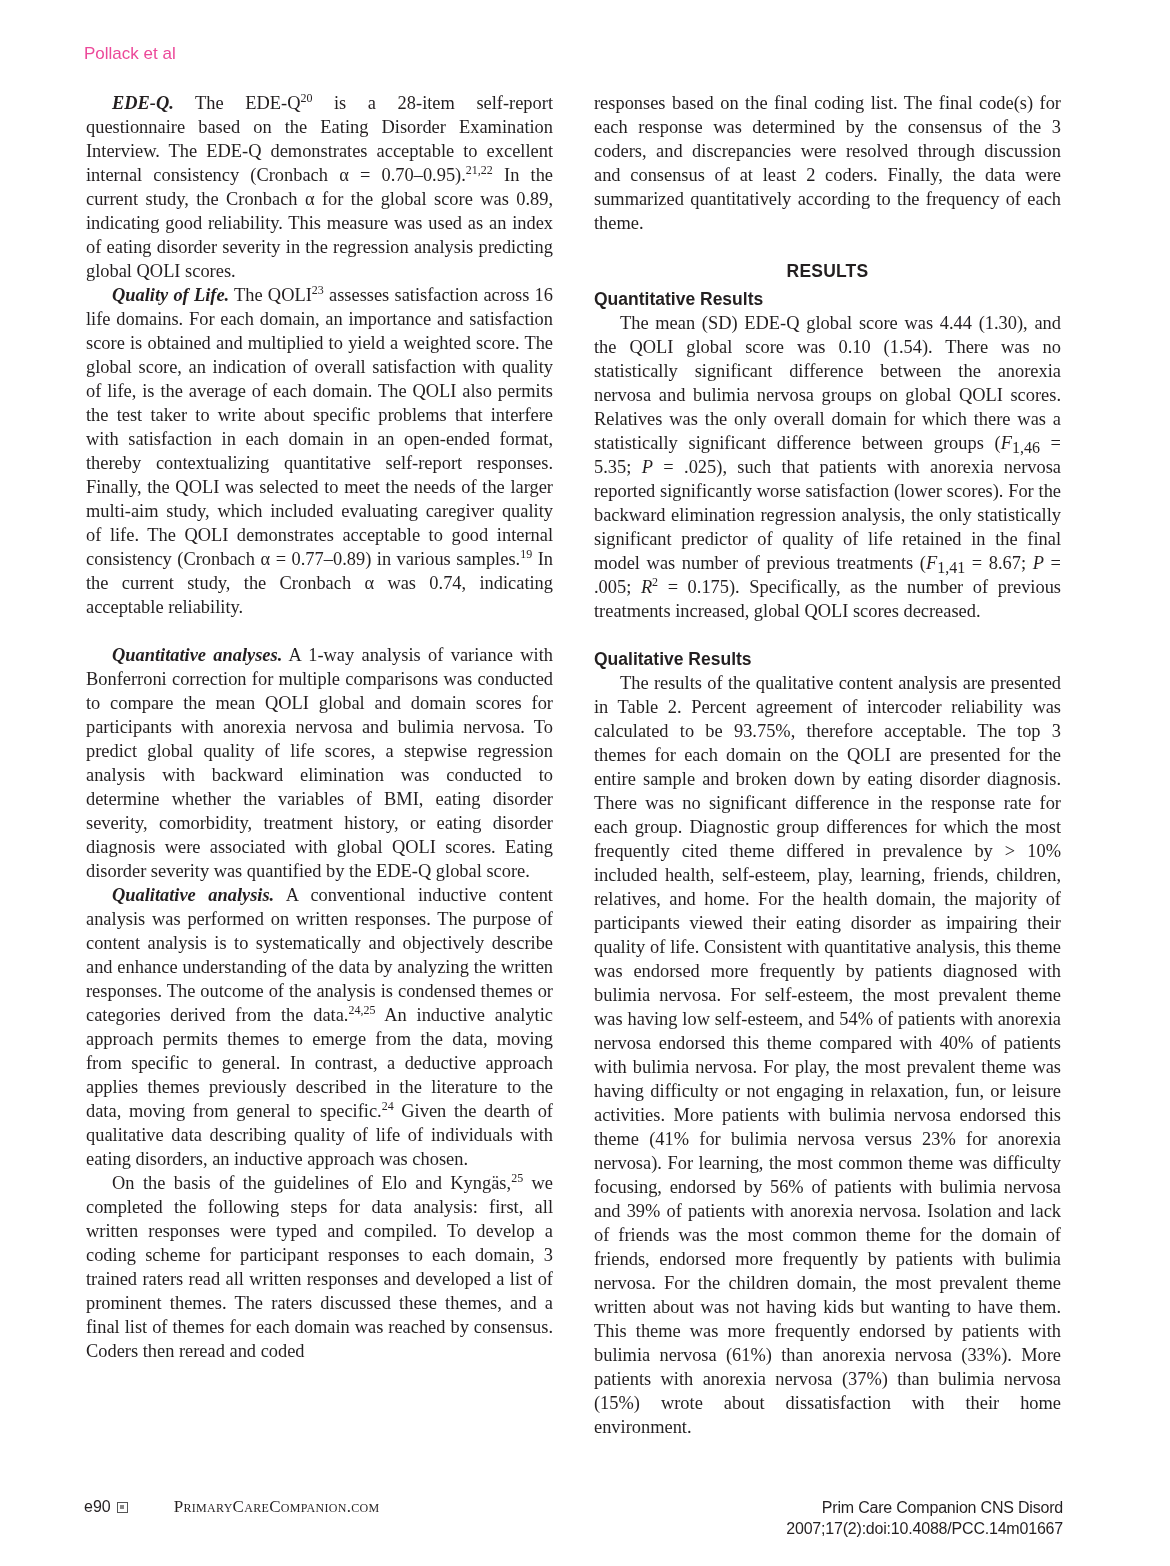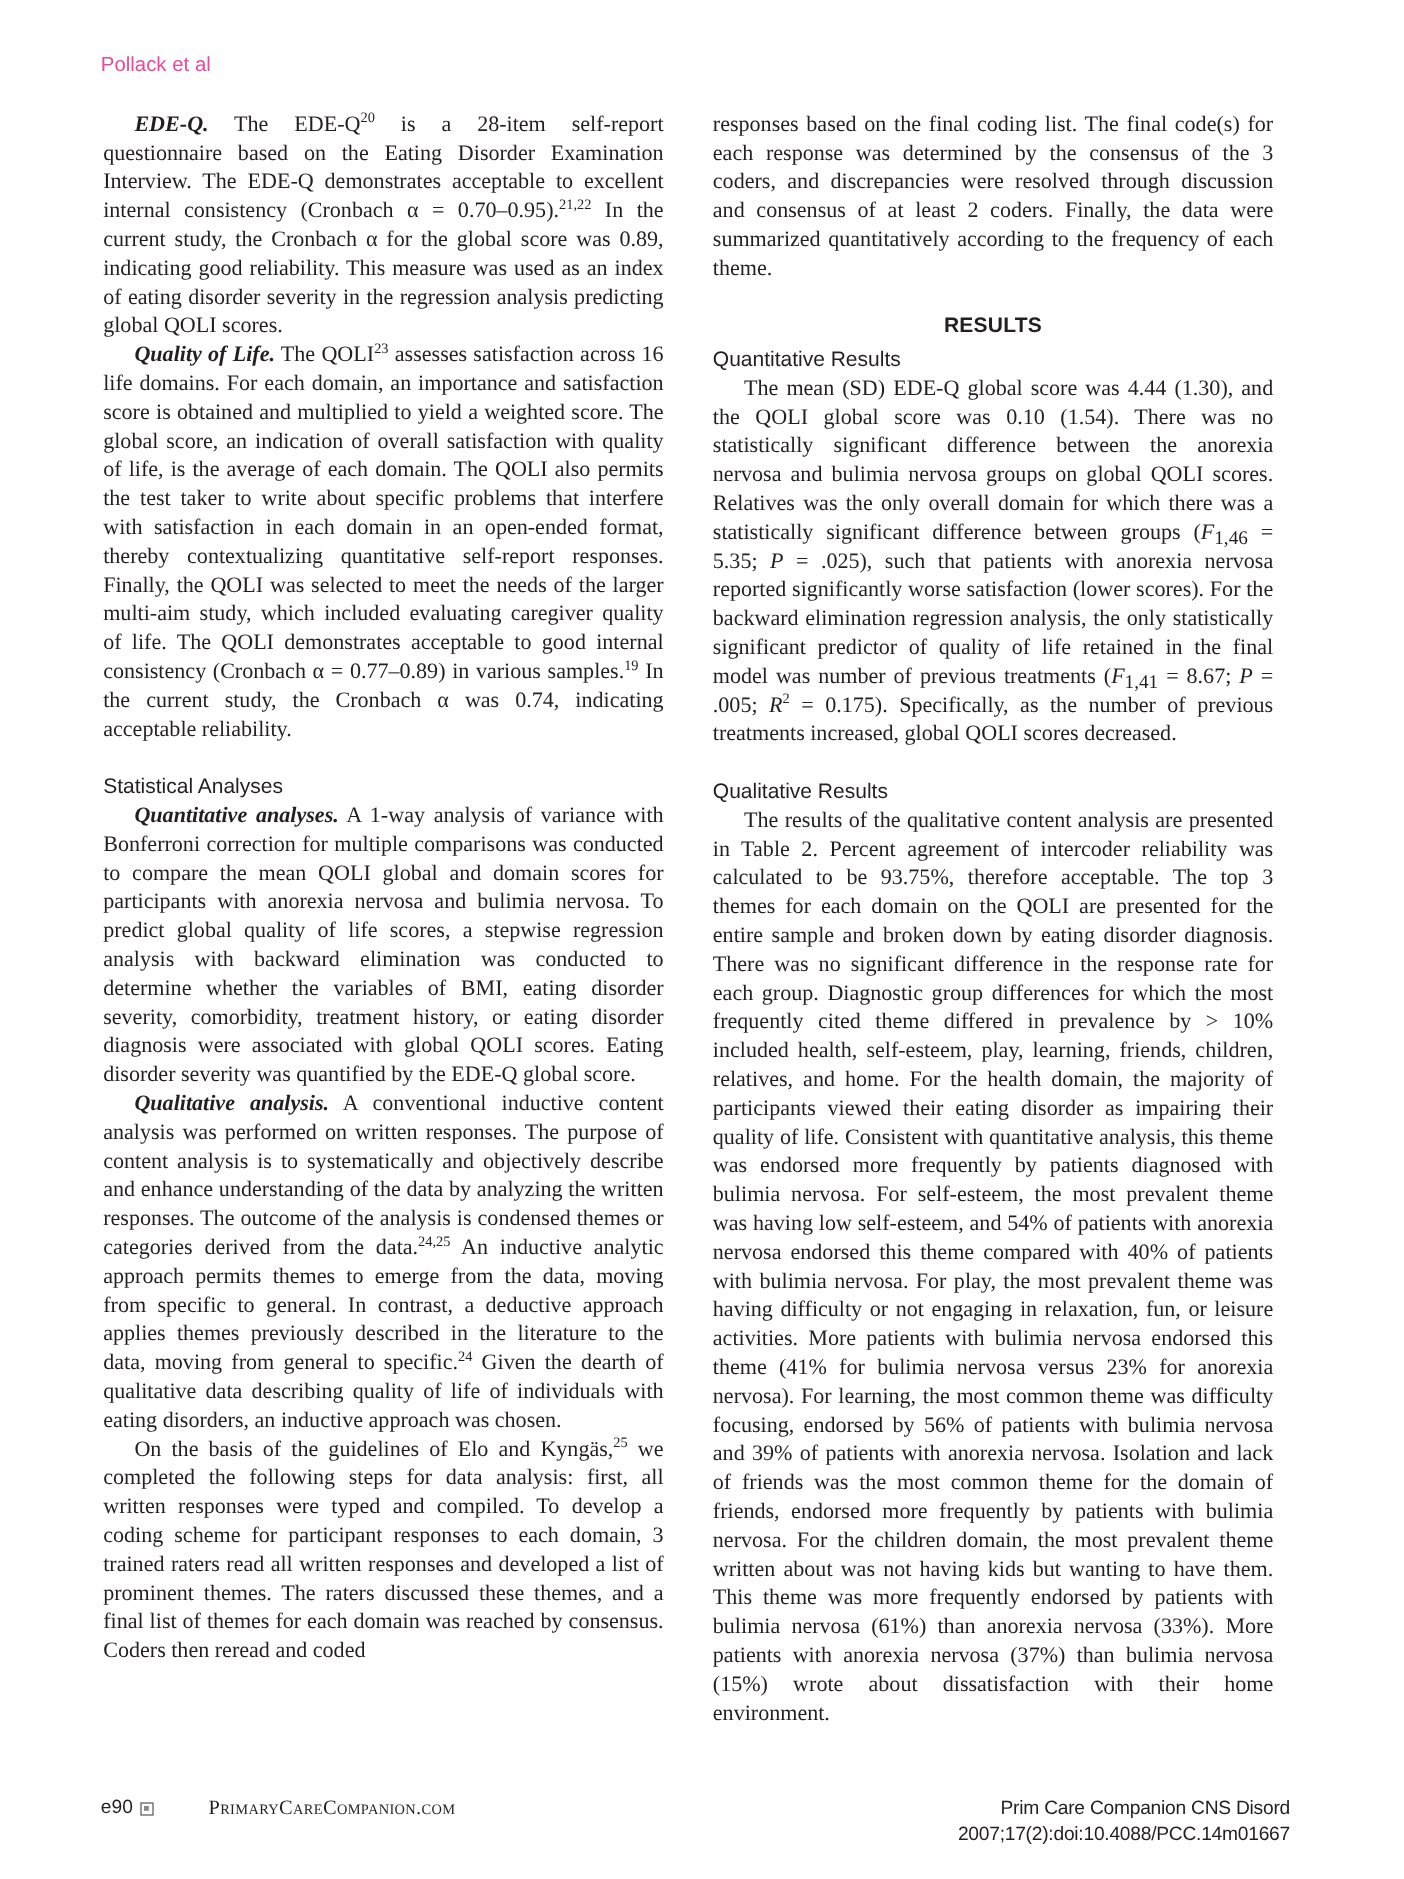--- a/index.html
+++ b/index.html
@@ -8,40 +8,39 @@
   .col { position: absolute; top: 91px; width: 467px; font-family: "Liberation Serif", serif; font-size: 18.4px; line-height: 24px; text-align: justify; }
   .col-left { left: 86px; }
   .col-right { left: 594px; }
   .col p { margin: 0; text-indent: 26px; hyphens: none; }
   .col p.noindent { text-indent: 0; }
   .runin { font-weight: bold; font-style: italic; }
   sup { font-size: 12px; line-height: 0; vertical-align: 7px; }
   sub { font-size: 16px; line-height: 0; vertical-align: -4px; }
   .ital { font-style: italic; }
   h2.sec { font-family: "Liberation Sans", sans-serif; font-weight: bold; font-size: 17.5px; text-align: center; margin: 24px 0 4px 0; line-height: 24px; letter-spacing: 0.2px; }
-  h3.sub { font-family: "Liberation Sans", sans-serif; font-weight: normal; font-size: 17.5px; margin: 0; line-height: 24px; text-align: left; }
+  h3.sub { font-family: "Liberation Sans", sans-serif; font-weight: bold; font-size: 17.5px; margin: 0; line-height: 24px; text-align: left; }
   .gap { height: 24px; }
   .footer-left { position: absolute; left: 84px; top: 1497px; font-family: "Liberation Sans", sans-serif; font-size: 16px; display: flex; align-items: center; gap: 6px; justify-content: center; }
   .footer-left .site { font-family: "Liberation Serif", serif; font-variant: small-caps; font-size: 17px; letter-spacing: 0.3px; margin-left: 40px; }
   .sq-icon { width: 11px; height: 11px; border: 1.5px solid #555; box-sizing: border-box; display: inline-block; position: relative; }
   .sq-icon::after { content: ""; position: absolute; left: 2px; top: 2px; width: 4px; height: 4px; background: #888; }
-  .footer-right { position: absolute; right: 95px; top: 1497px; font-family: "Liberation Sans", sans-serif; font-size: 16px; line-height: 21px; text-align: right; letter-spacing: -0.2px; }
+  .footer-right { position: absolute; right: 107px; top: 1497px; font-family: "Liberation Sans", sans-serif; font-size: 16px; line-height: 21px; text-align: right; letter-spacing: -0.2px; }
 </style>
 </head>
 <body>
 
 <div class="running-head">Pollack et al</div>
 
 <div class="col col-left">
   <p><span class="runin">EDE-Q.</span><span> The EDE-Q</span><sup>20</sup><span> is a 28-item self-report questionnaire based on the Eating Disorder Examination Interview. The EDE-Q demonstrates acceptable to excellent internal consistency (Cronbach α = 0.70–0.95).</span><sup>21,22</sup><span> In the current study, the Cronbach α for the global score was 0.89, indicating good reliability. This measure was used as an index of eating disorder severity in the regression analysis predicting global QOLI scores.</span></p>
 
   <p><span class="runin">Quality of Life.</span><span> The QOLI</span><sup>23</sup><span> assesses satisfaction across 16 life domains. For each domain, an importance and satisfaction score is obtained and multiplied to yield a weighted score. The global score, an indication of overall satisfaction with quality of life, is the average of each domain. The QOLI also permits the test taker to write about specific problems that interfere with satisfaction in each domain in an open-ended format, thereby contextualizing quantitative self-report responses. Finally, the QOLI was selected to meet the needs of the larger multi-aim study, which included evaluating caregiver quality of life. The QOLI demonstrates acceptable to good internal consistency (Cronbach α = 0.77–0.89) in various samples.</span><sup>19</sup><span> In the current study, the Cronbach α was 0.74, indicating acceptable reliability.</span></p>
 
   <div class="gap"></div>
-  <h3 class="sub">Statistical Analyses</h3>
 
   <p><span class="runin">Quantitative analyses.</span><span> A 1-way analysis of variance with Bonferroni correction for multiple comparisons was conducted to compare the mean QOLI global and domain scores for participants with anorexia nervosa and bulimia nervosa. To predict global quality of life scores, a stepwise regression analysis with backward elimination was conducted to determine whether the variables of BMI, eating disorder severity, comorbidity, treatment history, or eating disorder diagnosis were associated with global QOLI scores. Eating disorder severity was quantified by the EDE-Q global score.</span></p>
 
   <p><span class="runin">Qualitative analysis.</span><span> A conventional inductive content analysis was performed on written responses. The purpose of content analysis is to systematically and objectively describe and enhance understanding of the data by analyzing the written responses. The outcome of the analysis is condensed themes or categories derived from the data.</span><sup>24,25</sup><span> An inductive analytic approach permits themes to emerge from the data, moving from specific to general. In contrast, a deductive approach applies themes previously described in the literature to the data, moving from general to specific.</span><sup>24</sup><span> Given the dearth of qualitative data describing quality of life of individuals with eating disorders, an inductive approach was chosen.</span></p>
 
   <p><span>On the basis of the guidelines of Elo and Kyngäs,</span><sup>25</sup><span> we completed the following steps for data analysis: first, all written responses were typed and compiled. To develop a coding scheme for participant responses to each domain, 3 trained raters read all written responses and developed a list of prominent themes. The raters discussed these themes, and a final list of themes for each domain was reached by consensus. Coders then reread and coded</span></p>
 </div>
 
 <div class="col col-right">
   <p class="noindent">responses based on the final coding list. The final code(s) for each response was determined by the consensus of the 3 coders, and discrepancies were resolved through discussion and consensus of at least 2 coders. Finally, the data were summarized quantitatively according to the frequency of each theme.</p>

